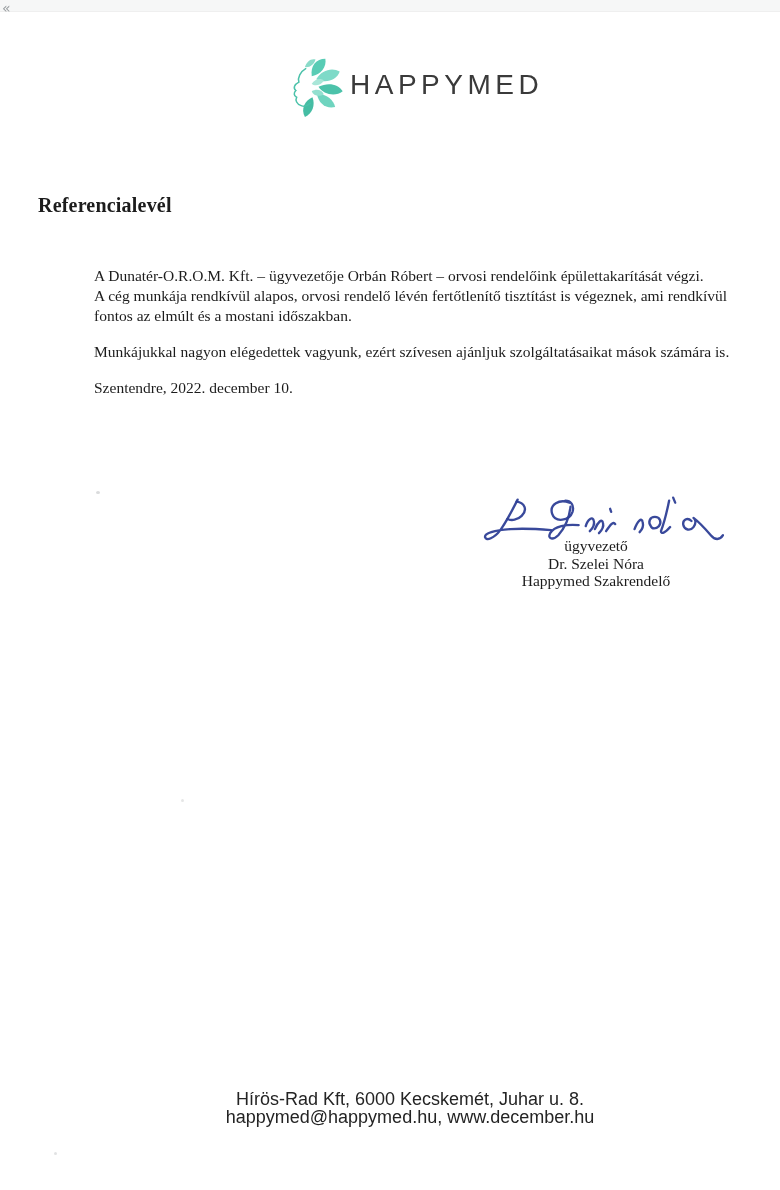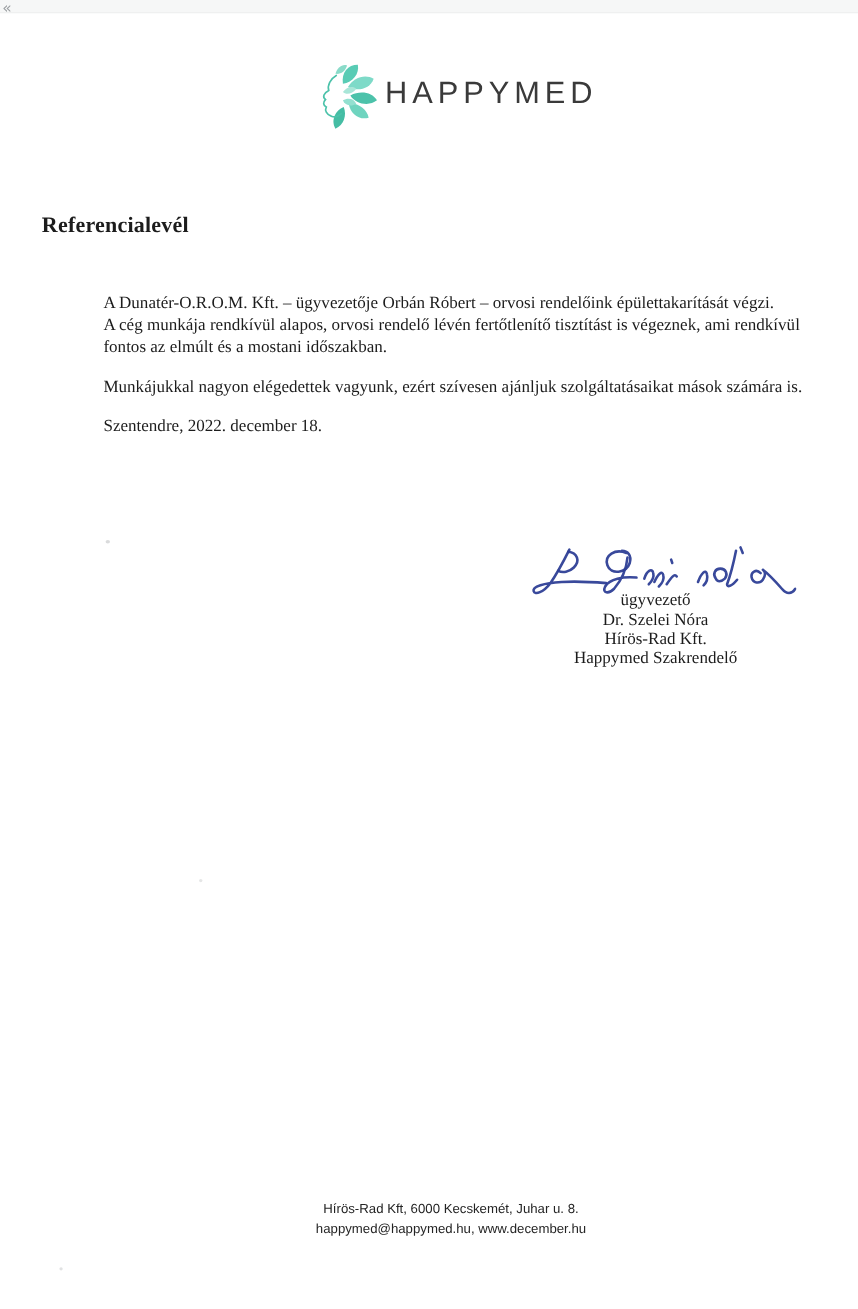--- a/index.html
+++ b/index.html
@@ -28,21 +28,21 @@
   .dateline { top:378px; }
 
   .signature-svg { position:absolute; top:492px; left:480px; width:244px; height:60px; }
   .signature-svg path { fill:none; stroke:#2e3f96; stroke-width:2.3; stroke-linecap:round;
                         stroke-linejoin:round; opacity:.95; }
 
   .sigblock { position:absolute; top:537px; left:466px; width:260px; text-align:center;
               font-size:15.5px; line-height:17.5px; }
 
   .footer { position:absolute; top:1090px; left:110px; width:600px; text-align:center;
-            font-family:"Liberation Sans", sans-serif; font-size:12px; line-height:18px;
+            font-family:"Liberation Sans", sans-serif; font-size:18px; line-height:18px;
             color:#242424; }
 
   .speck { position:absolute; background:#dadbdc; border-radius:50%; }
   .speck.a { top:491px; left:96px;  width:4px; height:3px; }
   .speck.b { top:799px; left:181px; width:3px; height:3px; opacity:.7; }
   .speck.c { top:1152px; left:54px; width:3px; height:3px; opacity:.8; }
 </style>
 </head>
 <body>
 
@@ -64,42 +64,41 @@
       <path d="M34,14 C27,18 23,26 25,32 C19,35 17,40 21,43 C18,46 18,50 22,52 C20,56 22,61 28,63 C32,64.5 37,63 40,60" fill="none" stroke="#4cc2aa" stroke-width="2" stroke-linecap="round"></path>
     </svg>
     <span class="wordmark">HAPPYMED</span>
   </header>
 
   <h1 class="title">Referencialevél</h1>
 
   <p class="para p1">A Dunatér-O.R.O.M. Kft. – ügyvezetője Orbán Róbert – orvosi rendelőink épülettakarítását végzi.
 A cég munkája rendkívül alapos, orvosi rendelő lévén fertőtlenítő tisztítást is végeznek, ami rendkívül fontos az elmúlt és a mostani időszakban.</p>
   <p class="para p2">Munkájukkal nagyon elégedettek vagyunk, ezért szívesen ajánljuk szolgáltatásaikat mások számára is.</p>
-  <p class="para dateline">Szentendre, 2022. december 18.</p>
+  <p class="para dateline">Szentendre, 2022. december 10.</p>
 
   <svg class="signature-svg" viewBox="0 0 240 58">
     <path d="M37,7 C33,15 27,27 20,37 C14,45 6,48 5,44 C4,40 14,37 30,36 C45,35 58,36 70,37"></path>
     <path d="M36,9 C44,10 47,17 41,23 C37,27 31,28 27,26"></path>
     <path d="M88,10 C78,6 68,12 71,21 C74,30 88,28 91,19 C93,12 89,8 84,8"></path>
     <path d="M89,14 C88,24 84,34 77,42 C72,47 66,46 69,40 C73,33 85,31 97,32"></path>
     <path d="M104,33 C106,26 111,23 112,28 C113,32 110,36 108,38"></path>
     <path d="M113,36 C116,29 120,25 121,30 C122,34 119,38 117,40"></path>
     <path d="M124,38 C128,32 131,28 133,31"></path>
     <path d="M128,16 L129,19"></path>
     <path d="M152,36 C155,28 159,24 160,29 C161,33 159,37 157,39"></path>
     <path d="M168,33 C165,29 167,24 172,24 C177,24 179,29 176,33 C173,36 169,36 168,33"></path>
     <path d="M186,8 C184,18 181,30 178,38 C178,41 182,40 187,34"></path>
     <path d="M190,5 L192,10"></path>
     <path d="M208,28 C204,24 199,27 200,32 C201,37 207,38 210,34 C213,30 212,26 210,25 C214,28 220,34 227,42 C231,47 236,47 239,42"></path>
   </svg>
 
   <div class="sigblock">
     <div>ügyvezető</div>
     <div>Dr. Szelei Nóra</div>
-    <div>Hírös-Rad Kft.</div>
     <div>Happymed Szakrendelő</div>
   </div>
 
   <footer class="footer">
     <div>Hírös-Rad Kft, 6000 Kecskemét, Juhar u. 8.</div>
     <div>happymed@happymed.hu, www.december.hu</div>
   </footer>
 
   <div class="speck a"></div>
   <div class="speck b"></div>

